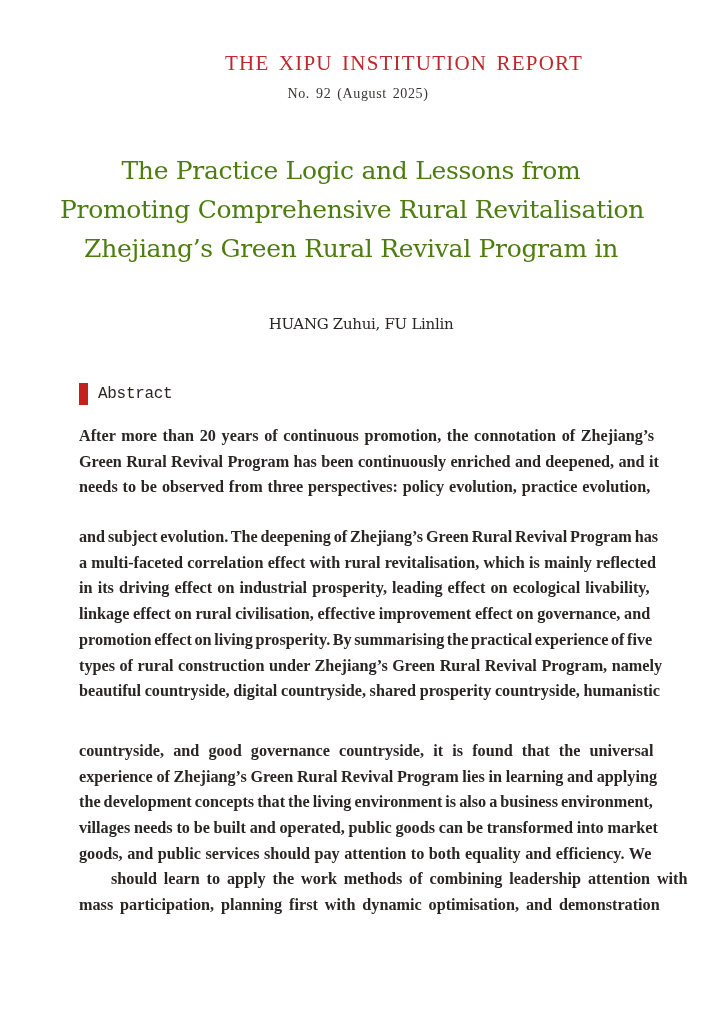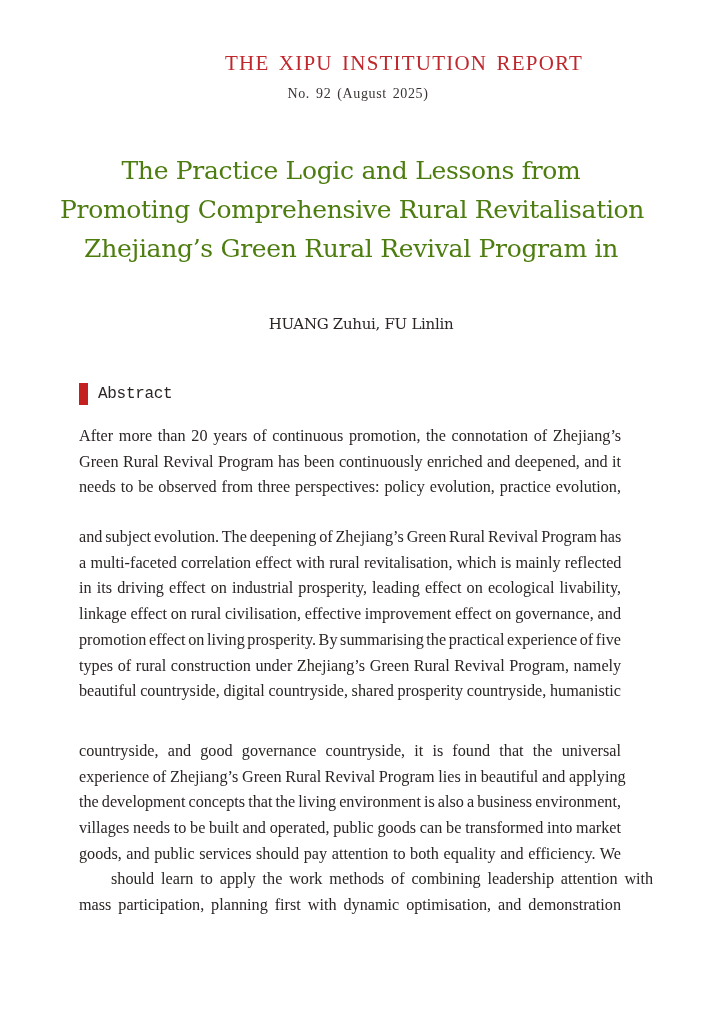--- a/index.html
+++ b/index.html
@@ -96,20 +96,21 @@
   }
   .abstract {
     position: absolute;
     top: 424px;
     left: 79px;
     width: 542px;
     font-family: "Liberation Serif", serif;
     font-size: 16.2px;
     line-height: 25.7px;
     color: #2b2524;
+    font-weight: bold;
   }
   .abstract .line {
     display: block;
     text-align: justify;
     text-align-last: justify;
     white-space: nowrap;
     height: 25.7px;
   }
   .abstract .line.last {
     text-align-last: justify;
@@ -139,19 +140,19 @@
   <span class="line" style="display: block; white-space: nowrap; word-spacing: 0.272727px; width: 542px;">Green Rural Revival Program has been continuously enriched and deepened, and it</span>
   <span class="line" style="display: block; white-space: nowrap; word-spacing: 0.8px; width: 542px;">needs to be observed from three perspectives: policy evolution, practice evolution,</span>
   <span class="line" style="display: block; white-space: nowrap; word-spacing: -1.18182px; width: 542px; margin-top: 24px;">and subject evolution. The deepening of Zhejiang’s Green Rural Revival Program has</span>
   <span class="line" style="display: block; white-space: nowrap; word-spacing: 0.2px; width: 542px;">a multi-faceted correlation effect with rural revitalisation, which is mainly reflected</span>
   <span class="line" style="display: block; white-space: nowrap; word-spacing: 1.09091px; width: 542px;">in its driving effect on industrial prosperity, leading effect on ecological livability,</span>
   <span class="line" style="display: block; white-space: nowrap; word-spacing: -0.3px; width: 542px;">linkage effect on rural civilisation, effective improvement effect on governance, and</span>
   <span class="line" style="display: block; white-space: nowrap; word-spacing: -1.45455px; width: 542px;">promotion effect on living prosperity. By summarising the practical experience of five</span>
   <span class="line" style="display: block; white-space: nowrap; word-spacing: 0.5px; width: 542px;">types of rural construction under Zhejiang’s Green Rural Revival Program, namely</span>
   <span class="line" style="display: block; white-space: nowrap; word-spacing: -0.428571px; width: 542px;">beautiful countryside, digital countryside, shared prosperity countryside, humanistic</span>
   <span class="line" style="display: block; white-space: nowrap; word-spacing: 5.1px; width: 542px; margin-top: 34px;">countryside, and good governance countryside, it is found that the universal</span>
-  <span class="line" style="display: block; white-space: nowrap; word-spacing: -0.363636px; width: 542px;">experience of Zhejiang’s Green Rural Revival Program lies in beautiful and applying</span>
+  <span class="line" style="display: block; white-space: nowrap; word-spacing: -0.363636px; width: 542px;">experience of Zhejiang’s Green Rural Revival Program lies in learning and applying</span>
   <span class="line" style="display: block; white-space: nowrap; word-spacing: -1px; width: 542px;">the development concepts that the living environment is also a business environment,</span>
   <span class="line" style="display: block; white-space: nowrap; word-spacing: -0.307692px; width: 542px;">villages needs to be built and operated, public goods can be transformed into market</span>
   <span class="line" style="display: block; white-space: nowrap; word-spacing: 0.5px; width: 542px;">goods, and public services should pay attention to both equality and efficiency. We</span>
   <span class="line" style="display: block; white-space: nowrap; word-spacing: 2.81818px; width: 542px; margin-left: 32px;">should learn to apply the work methods of combining leadership attention with</span>
   <span class="line last" style="display: block; white-space: nowrap; word-spacing: 2.875px; width: 542px;">mass participation, planning first with dynamic optimisation, and demonstration</span>
 </div>
 
 </body></html>

